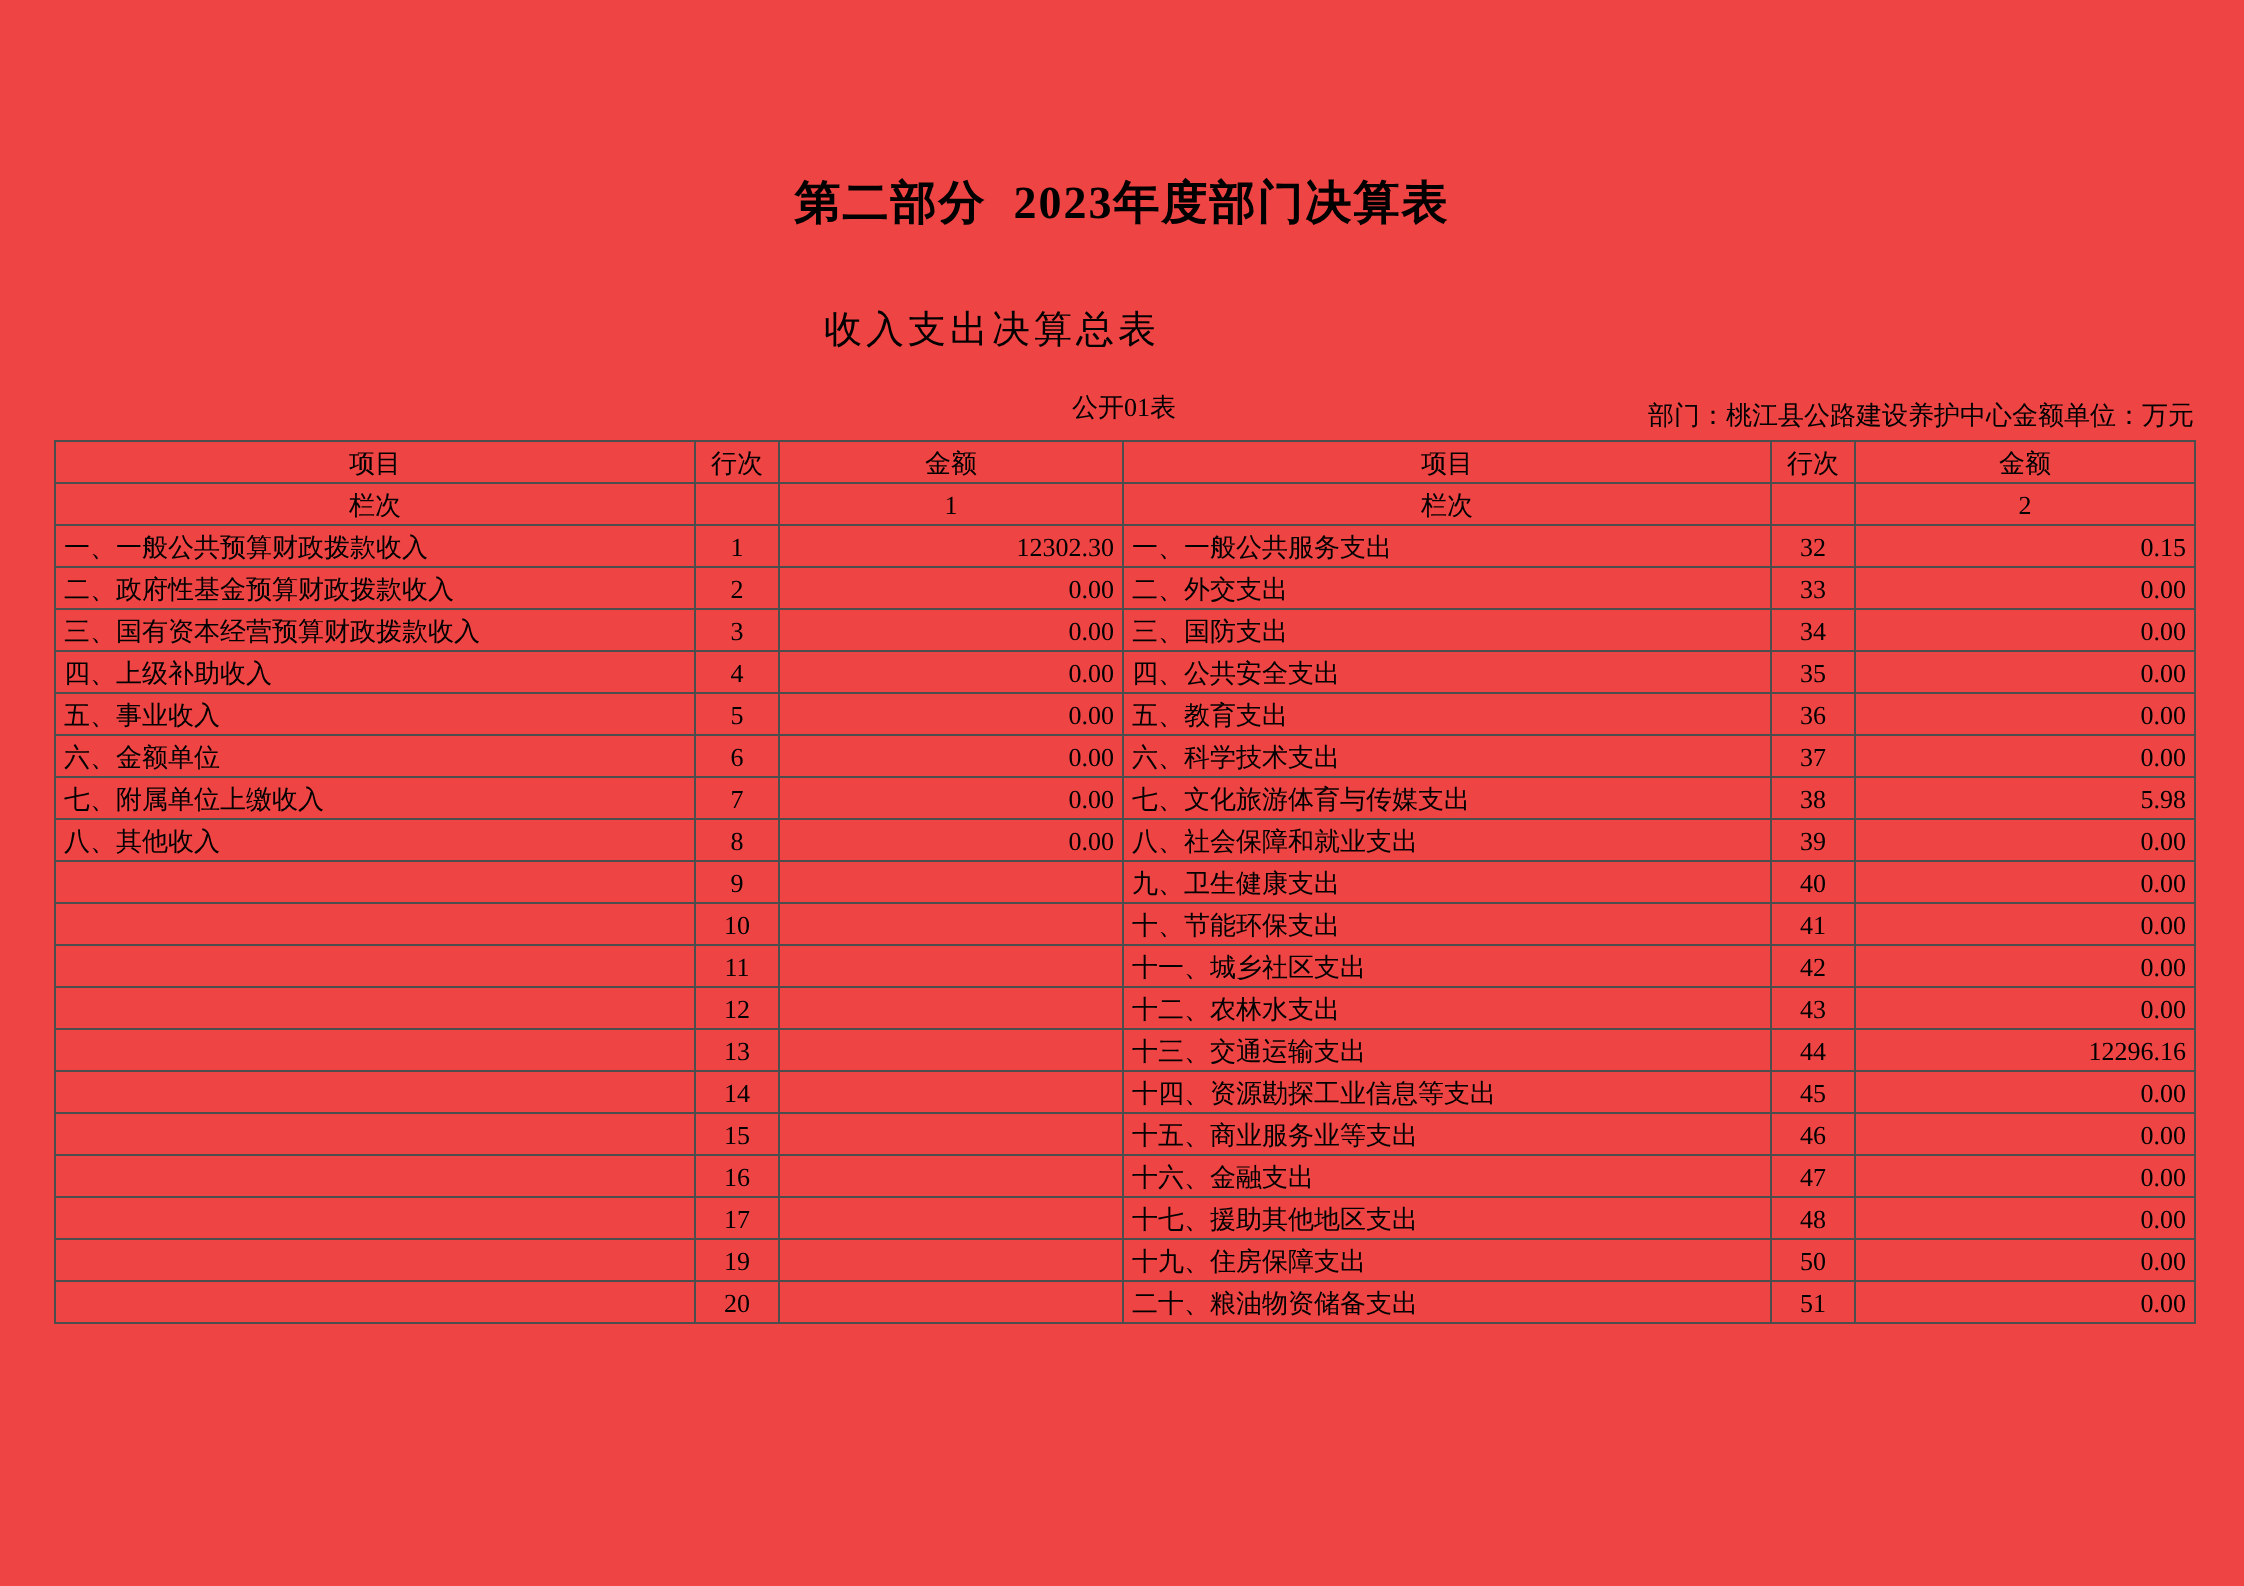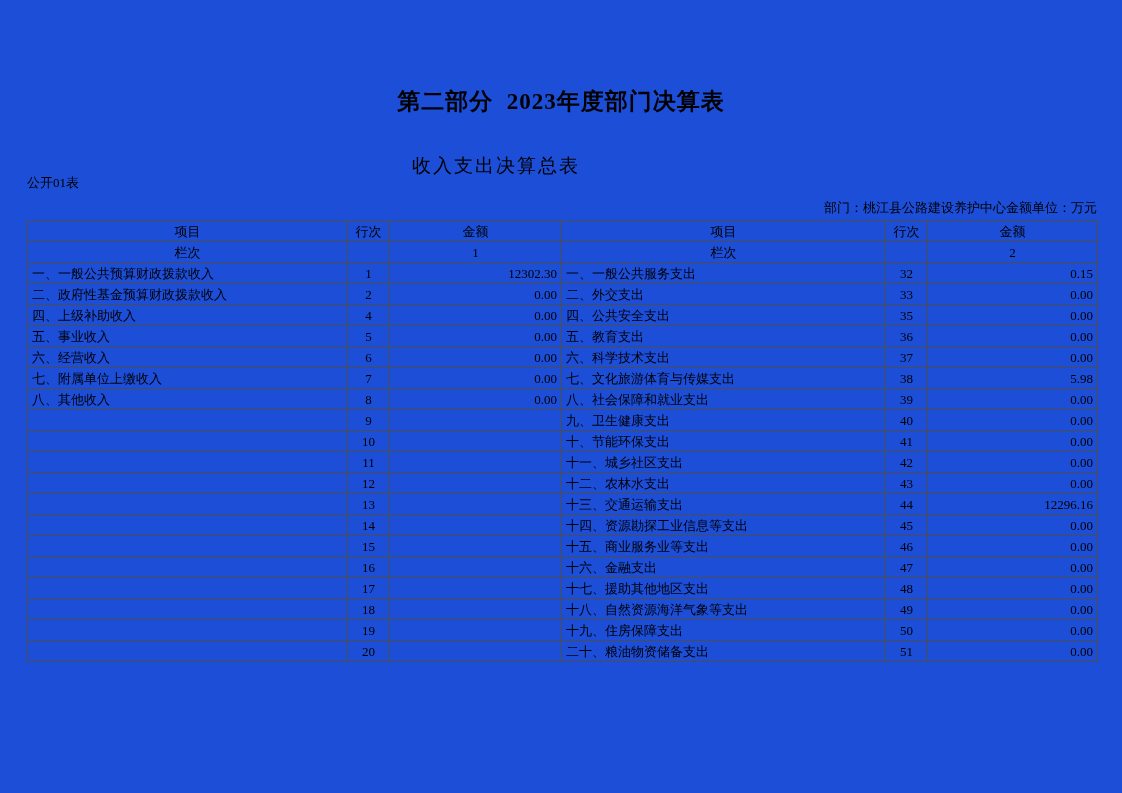--- a/index.html
+++ b/index.html
@@ -9,21 +9,21 @@
     width: 1122px;
     height: 793px;
     overflow: hidden;
     font-family: "Liberation Serif", "DejaVu Serif", serif;
     color: #000000;
   }
   .page {
     position: relative;
     width: 1122px;
     height: 793px;
-    background: #1d4ed8;
+    background: #ef4444;
   }
   .doc-title {
     position: absolute;
     top: 89px;
     left: 0;
     width: 1122px;
     text-align: center;
     font-size: 23px;
     font-weight: bold;
     letter-spacing: 1px;
@@ -35,24 +35,24 @@
     top: 155px;
     left: 0;
     width: 992px;
     text-align: center;
     font-size: 19px;
     letter-spacing: 2px;
     line-height: 21px;
   }
   .meta-right {
     position: absolute;
-    top: 176px;
+    top: 197px;
     left: 27px;
     width: 1070px;
-    text-align: left;
+    text-align: center;
     font-size: 13px;
     line-height: 14px;
   }
   .meta-line {
     position: absolute;
     top: 201px;
     left: 27px;
     width: 1070px;
     display: flex;
     justify-content: flex-end;
@@ -135,37 +135,45 @@
         </tr>
         <tr>
           <td class="l">二、政府性基金预算财政拨款收入</td>
           <td class="c">2</td>
           <td class="r">0.00</td>
           <td class="l">二、外交支出</td>
           <td class="c">33</td>
           <td class="r">0.00</td>
         </tr>
         <tr>
+          <td class="l">三、国有资本经营预算财政拨款收入</td>
+          <td class="c">3</td>
+          <td class="r">0.00</td>
+          <td class="l">三、国防支出</td>
+          <td class="c">34</td>
+          <td class="r">0.00</td>
+        </tr>
+        <tr>
           <td class="l">四、上级补助收入</td>
           <td class="c">4</td>
           <td class="r">0.00</td>
           <td class="l">四、公共安全支出</td>
           <td class="c">35</td>
           <td class="r">0.00</td>
         </tr>
         <tr>
           <td class="l">五、事业收入</td>
           <td class="c">5</td>
           <td class="r">0.00</td>
           <td class="l">五、教育支出</td>
           <td class="c">36</td>
           <td class="r">0.00</td>
         </tr>
         <tr>
-          <td class="l">六、经营收入</td>
+          <td class="l">六、金额单位</td>
           <td class="c">6</td>
           <td class="r">0.00</td>
           <td class="l">六、科学技术支出</td>
           <td class="c">37</td>
           <td class="r">0.00</td>
         </tr>
         <tr>
           <td class="l">七、附属单位上缴收入</td>
           <td class="c">7</td>
           <td class="r">0.00</td>
@@ -248,28 +256,20 @@
         <tr>
           <td class="l"></td>
           <td class="c">17</td>
           <td class="r"></td>
           <td class="l">十七、援助其他地区支出</td>
           <td class="c">48</td>
           <td class="r">0.00</td>
         </tr>
         <tr>
           <td class="l"></td>
-          <td class="c">18</td>
-          <td class="r"></td>
-          <td class="l">十八、自然资源海洋气象等支出</td>
-          <td class="c">49</td>
-          <td class="r">0.00</td>
-        </tr>
-        <tr>
-          <td class="l"></td>
           <td class="c">19</td>
           <td class="r"></td>
           <td class="l">十九、住房保障支出</td>
           <td class="c">50</td>
           <td class="r">0.00</td>
         </tr>
         <tr>
           <td class="l"></td>
           <td class="c">20</td>
           <td class="r"></td>

